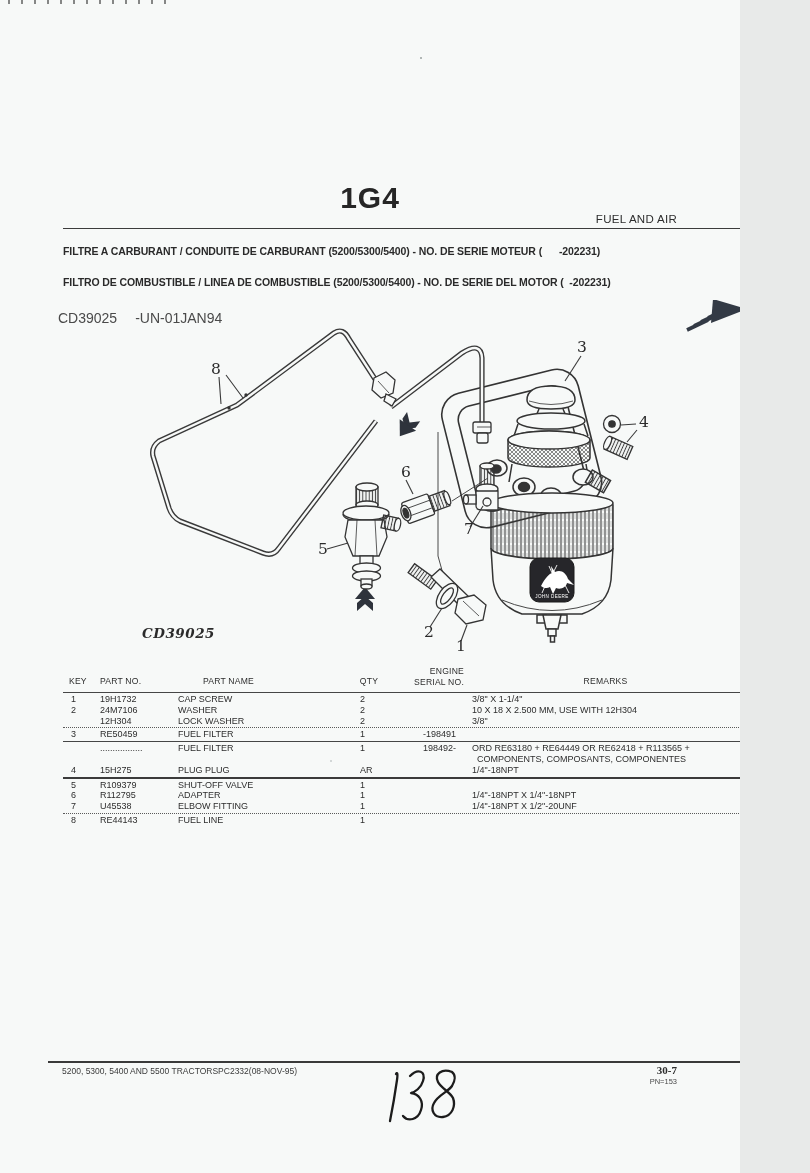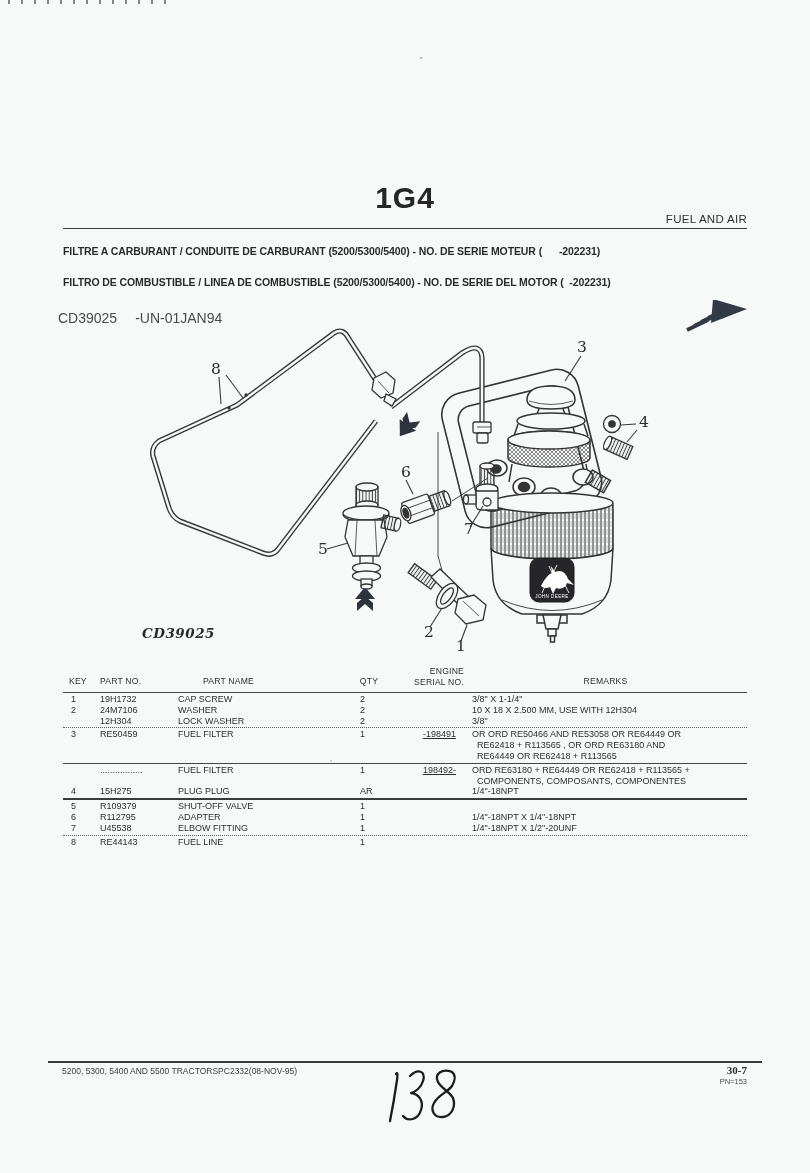--- a/index.html
+++ b/index.html
@@ -1,16 +1,16 @@
 <!DOCTYPE html>
 <html><head>
 <meta charset="utf-8">
 <style>
   html,body{margin:0;padding:0;background:#e8eae9;}
-  .page{position:relative;width:810px;height:1173px;background:#f7f9f8;overflow:hidden;
+  .page{position:relative;width:740px;height:1173px;background:#f7f9f8;overflow:hidden;
         font-family:"Liberation Sans",sans-serif;color:#2e2e2e;}
   .abs{position:absolute;}
   .scan-marks{position:absolute;top:0;left:8px;width:160px;height:4px;opacity:.6;
               background:repeating-linear-gradient(90deg,#3a3a3a 0 2px,transparent 2px 13px);}
   .speck{position:absolute;width:2px;height:2px;border-radius:50%;background:#9aa0a0;}
 
   .page-code{left:0;right:0;top:181px;text-align:center;font-size:30px;font-weight:bold;
              letter-spacing:1px;color:#262626;}
   .section-label{right:63px;top:213px;font-size:11.5px;letter-spacing:.3px;}
   .header-rule{left:63px;top:228px;width:684px;height:0;border-top:1.6px solid #3c3c3c;}
@@ -28,21 +28,21 @@
   .h-key{padding-left:6px;}
   .h-part{padding-left:4px;}
   .h-name{padding-left:28px;}
   .h-qty{text-align:center;}
   .h-serial{text-align:right;line-height:10.5px;}
   .h-rem{text-align:center;}
   .c-key{padding-left:8px;}
   .c-part{padding-left:4px;}
   .c-name{padding-left:3px;}
   .c-qty{padding-left:10px;}
-  .c-serial{text-align:right;padding-right:8px;text-decoration:underline;}
+  .c-serial{text-align:right;padding-right:8px;}
   .c-rem{padding-left:8px;white-space:pre-wrap;}
   .rule{height:0;border-top:1.4px solid #464646;margin:1px 0 1px 0;}
   .rule.dotted{border-top:1.1px dotted #5a5a5a;}
   .rule.thick{border-top:2px solid #3b3b3b;}
 
   .footer-rule{left:48px;top:1061px;width:714px;height:0;border-top:2px solid #3a3a3a;}
   .footer-left{left:62px;top:1066px;font-size:8.5px;color:#3a3a3a;}
   .footer-left span{}
   .page-no{right:63px;top:1064px;font-size:11px;font-weight:bold;text-align:right;color:#2c2c2c;font-family:Liberation Serif, serif;}
   .pn{right:63px;top:1077px;font-size:7.5px;text-align:right;color:#4a4a4a;}
@@ -293,23 +293,20 @@
       <div class="c-serial"></div>
       <div class="c-rem">3/8"</div>
     </div>
     <div class="rule dotted"></div>
     <div class="trow">
       <div class="c-key">3</div>
       <div class="c-part">RE50459</div>
       <div class="c-name">FUEL FILTER</div>
       <div class="c-qty">1</div>
       <div class="c-serial">-198491</div>
-      <div class="c-rem">OR ORD RE50466 AND RE53058 OR RE64449 OR
-  RE62418 + R113565 , OR ORD RE63180 AND
-  RE64449 OR RE62418 + R113565</div>
     </div>
     <div class="rule"></div>
     <div class="trow">
       <div class="c-key"></div>
       <div class="c-part">.................</div>
       <div class="c-name">FUEL FILTER</div>
       <div class="c-qty">1</div>
       <div class="c-serial">198492-</div>
       <div class="c-rem">ORD RE63180 + RE64449 OR RE62418 + R113565 +
   COMPONENTS, COMPOSANTS, COMPONENTES</div>

